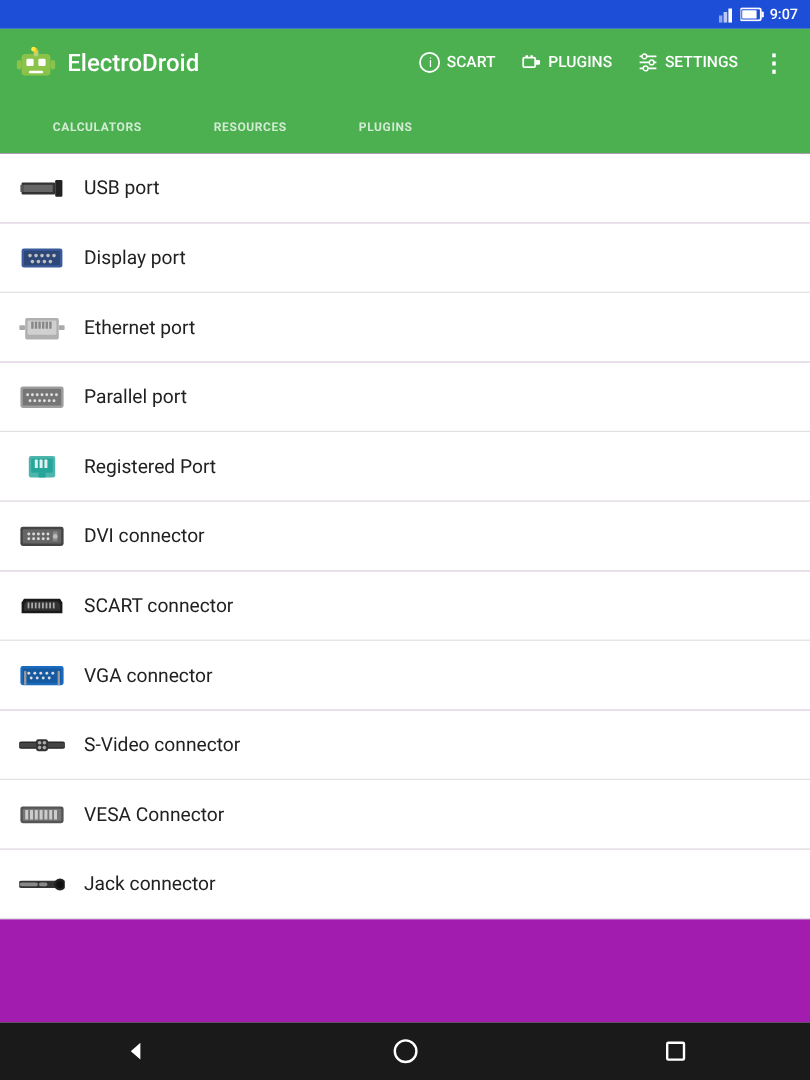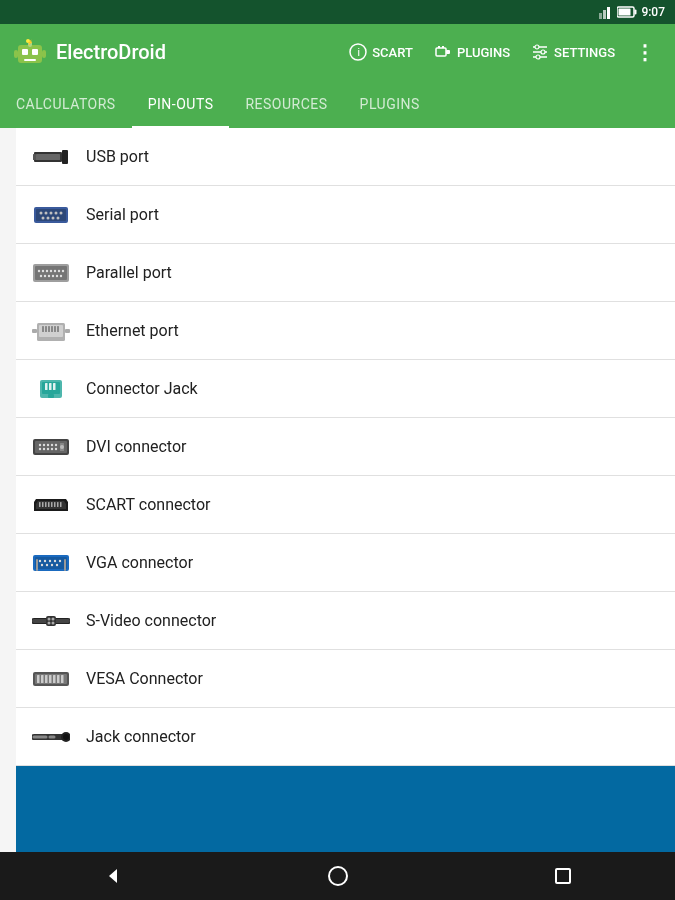--- a/index.html
+++ b/index.html
@@ -8,21 +8,21 @@
       height: 900px;
       font-family: 'Roboto', Arial, sans-serif;
       background: #f5f5f5;
       overflow: hidden;
       display: flex;
       flex-direction: column;
     }
 
     
     .status-bar {
-      background: #14532d;
+      background: #1d4ed8;
       height: 24px;
       display: flex;
       align-items: center;
       justify-content: flex-end;
       padding: 12px 10px;
       gap: 6px;
     }
     .status-bar-icons {
       display: flex;
       align-items: center;
@@ -91,39 +91,39 @@
     .tab-bar {
       background: #4caf50;
       height: 48px;
       display: flex;
       align-items: flex-end;
       padding: 0 0;
       border-bottom: none;
     }
     .tab {
       color: rgba(255,255,255,0.75);
-      font-size: 14px;
-      font-weight: 400;
+      font-size: 10px;
+      font-weight: 700;
       padding: 14px 16px;
       cursor: pointer;
       text-transform: uppercase;
       letter-spacing: 0.5px;
       border-bottom: 2px solid transparent;
+      margin-left: 28px;
     }
     .tab.active {
       color: white;
       border-bottom: 2px solid white;
     }
 
     
     .list-container {
       flex: 1;
       overflow-y: auto;
-      background: #0369a1;
-      margin-left: 16px;
+      background: #a21caf;
     }
     .list-item {
       display: flex;
       align-items: center;
       padding: 10px 16px;
       background: white;
       border-bottom: 1px solid #e0e0e0;
       cursor: pointer;
       min-height: 58px;
     }
@@ -244,23 +244,20 @@
       <span>SETTINGS</span>
     </div>
     <div class="more-btn">⋮</div>
   </div>
 </div>
 
 <div class="tab-bar">
   <div class="tab">
     <span>CALCULATORS</span>
   </div>
-  <div class="tab active">
-    <span>PIN-OUTS</span>
-  </div>
   <div class="tab">
     <span>RESOURCES</span>
   </div>
   <div class="tab">
     <span>PLUGINS</span>
   </div>
 </div>
 
 <div class="list-container">
 
@@ -286,21 +283,41 @@
         <circle cx="14" cy="11" r="1.5" fill="#c0c0c0"></circle>
         <circle cx="19" cy="11" r="1.5" fill="#c0c0c0"></circle>
         <circle cx="24" cy="11" r="1.5" fill="#c0c0c0"></circle>
         <circle cx="29" cy="11" r="1.5" fill="#c0c0c0"></circle>
         <circle cx="11" cy="16" r="1.5" fill="#c0c0c0"></circle>
         <circle cx="16" cy="16" r="1.5" fill="#c0c0c0"></circle>
         <circle cx="21" cy="16" r="1.5" fill="#c0c0c0"></circle>
         <circle cx="26" cy="16" r="1.5" fill="#c0c0c0"></circle>
       </svg>
     </div>
-    <span class="item-label">Serial port</span>
+    <span class="item-label">Display port</span>
+  </div>
+
+  <div class="list-item">
+    <div class="item-icon connector-img">
+      <svg width="38" height="26" viewBox="0 0 38 26">
+        <rect x="5" y="5" width="28" height="18" rx="1.5" fill="#b0b0b0"></rect>
+        <rect x="7" y="7" width="24" height="12" rx="1" fill="#d0d0d0"></rect>
+
+        <rect x="10" y="8" width="2" height="6" rx="0.5" fill="#888"></rect>
+        <rect x="13" y="8" width="2" height="6" rx="0.5" fill="#888"></rect>
+        <rect x="16" y="8" width="2" height="6" rx="0.5" fill="#888"></rect>
+        <rect x="19" y="8" width="2" height="6" rx="0.5" fill="#888"></rect>
+        <rect x="22" y="8" width="2" height="6" rx="0.5" fill="#888"></rect>
+        <rect x="25" y="8" width="2" height="6" rx="0.5" fill="#888"></rect>
+
+        <rect x="0" y="11" width="5" height="4" rx="1" fill="#aaa"></rect>
+        <rect x="33" y="11" width="5" height="4" rx="1" fill="#aaa"></rect>
+      </svg>
+    </div>
+    <span class="item-label">Ethernet port</span>
   </div>
 
   <div class="list-item">
     <div class="item-icon connector-img">
       <svg width="38" height="26" viewBox="0 0 38 26">
         <rect x="1" y="4" width="36" height="18" rx="2" fill="#9e9e9e"></rect>
         <rect x="3" y="6" width="32" height="14" rx="1" fill="#757575"></rect>
 
         <circle cx="7" cy="11" r="1.2" fill="#e0e0e0"></circle>
         <circle cx="11" cy="11" r="1.2" fill="#e0e0e0"></circle>
@@ -317,49 +334,29 @@
         <circle cx="25" cy="16" r="1.2" fill="#e0e0e0"></circle>
         <circle cx="29" cy="16" r="1.2" fill="#e0e0e0"></circle>
       </svg>
     </div>
     <span class="item-label">Parallel port</span>
   </div>
 
   <div class="list-item">
     <div class="item-icon connector-img">
       <svg width="38" height="26" viewBox="0 0 38 26">
-        <rect x="5" y="5" width="28" height="18" rx="1.5" fill="#b0b0b0"></rect>
-        <rect x="7" y="7" width="24" height="12" rx="1" fill="#d0d0d0"></rect>
-
-        <rect x="10" y="8" width="2" height="6" rx="0.5" fill="#888"></rect>
-        <rect x="13" y="8" width="2" height="6" rx="0.5" fill="#888"></rect>
-        <rect x="16" y="8" width="2" height="6" rx="0.5" fill="#888"></rect>
-        <rect x="19" y="8" width="2" height="6" rx="0.5" fill="#888"></rect>
-        <rect x="22" y="8" width="2" height="6" rx="0.5" fill="#888"></rect>
-        <rect x="25" y="8" width="2" height="6" rx="0.5" fill="#888"></rect>
-
-        <rect x="0" y="11" width="5" height="4" rx="1" fill="#aaa"></rect>
-        <rect x="33" y="11" width="5" height="4" rx="1" fill="#aaa"></rect>
-      </svg>
-    </div>
-    <span class="item-label">Ethernet port</span>
-  </div>
-
-  <div class="list-item">
-    <div class="item-icon connector-img">
-      <svg width="38" height="26" viewBox="0 0 38 26">
         <rect x="8" y="4" width="22" height="18" rx="2" fill="#4db6ac"></rect>
         <rect x="10" y="6" width="18" height="12" rx="1" fill="#26a69a"></rect>
         <rect x="13" y="7" width="2.5" height="7" rx="0.5" fill="#e0f2f1"></rect>
         <rect x="17" y="7" width="2.5" height="7" rx="0.5" fill="#e0f2f1"></rect>
         <rect x="21" y="7" width="2.5" height="7" rx="0.5" fill="#e0f2f1"></rect>
         <rect x="16" y="18" width="6" height="4" rx="1" fill="#26a69a"></rect>
       </svg>
     </div>
-    <span class="item-label">Connector Jack</span>
+    <span class="item-label">Registered Port</span>
   </div>
 
 
   <div class="list-item">
     <div class="item-icon connector-img">
       <svg width="38" height="26" viewBox="0 0 38 26">
         <rect x="1" y="5" width="36" height="16" rx="2" fill="#444"></rect>
         <rect x="3" y="7" width="32" height="12" rx="1" fill="#666"></rect>
 
         <circle cx="8" cy="11" r="1.2" fill="#ddd"></circle>

